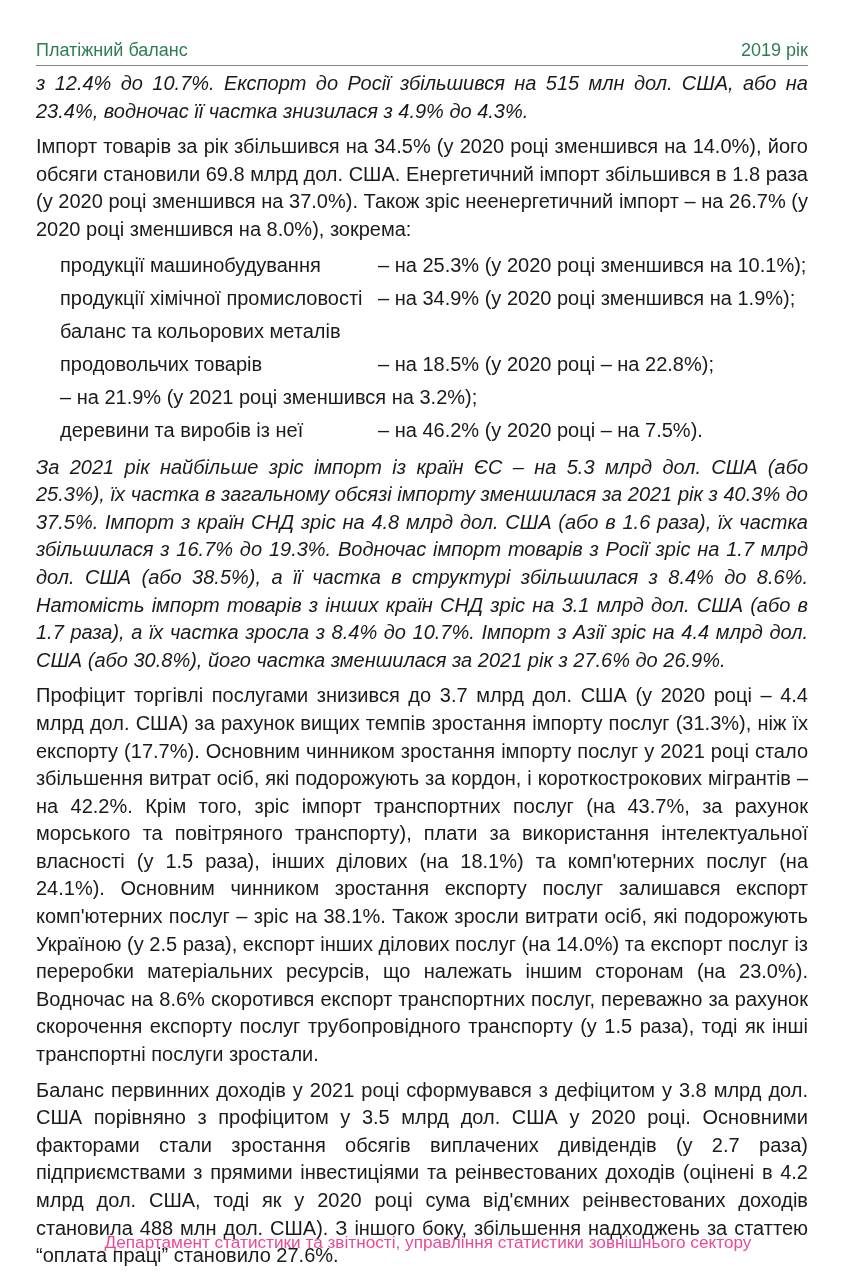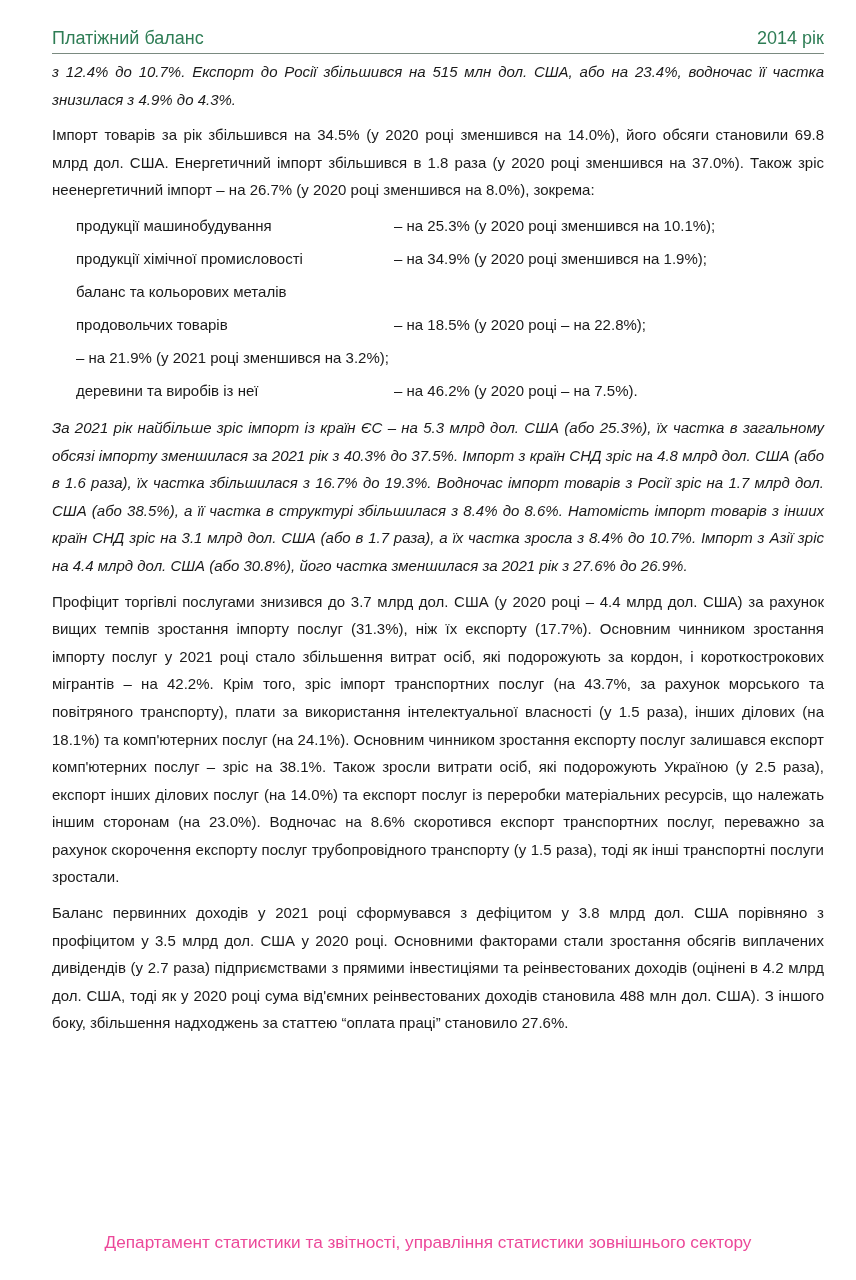--- a/index.html
+++ b/index.html
@@ -1,46 +1,46 @@
 <!DOCTYPE html>
 <html><head>
 <meta charset="utf-8">
 <style>
   html, body { margin: 0; padding: 0; background: #ffffff; }
   body {
     width: 856px; height: 1280px; position: relative; overflow: hidden;
     font-family: "Liberation Sans", sans-serif; color: #1a1a1a;
   }
-  .page { position: absolute; left: 36px; top: 28px; width: 772px; margin-left: 16px; }
+  .page { position: absolute; left: 36px; top: 40px; width: 772px; }
   .header {
     display: flex; justify-content: space-between; align-items: flex-end;
     color: #2e7d55; font-size: 18px; padding-bottom: 4px;
     border-bottom: 1.5px solid #7a8a80;
   }
-  .content { font-size: 15px; line-height: 27.6px; }
+  .content { font-size: 20px; line-height: 27.6px; }
   p { margin: 0; text-align: justify; }
   .p-italic { font-style: italic; }
   .mt { margin-top: 8px; }
   .list { margin: 8px 0 4px 24px; }
   .list-row { display: flex; height: 33px; align-items: flex-start; }
   .list-row .lbl { width: 318px; flex: none; }
   .list-row .val { flex: 1; }
   b { font-weight: normal; }
   .footer {
     position: absolute; left: 0; right: 0; top: 1232px;
     text-align: center; color: #ec4899; font-size: 17.2px;
   }
 </style>
 </head>
 <body>
 
 <div class="page">
   <div class="header">
     <span>Платіжний баланс</span>
-    <span>2014 рік</span>
+    <span>2019 рік</span>
   </div>
 
   <div class="content">
     <p class="p-italic" style="margin-top:4px">з 12.4% до 10.7%. Експорт до Росії збільшився на 515 млн дол. США, або на 23.4%, водночас її частка знизилася з 4.9% до 4.3%.</p>
 
     <p class="mt"><b>Імпорт товарів за рік збільшився на 34.5%</b><span> (у 2020 році зменшився на 14.0%), його обсяги становили 69.8 млрд дол. США. Енергетичний імпорт збільшився в 1.8 раза (у 2020 році зменшився на 37.0%). Також зріс неенергетичний імпорт – на 26.7% (у 2020 році зменшився на 8.0%), зокрема:</span></p>
 
     <div class="list">
       <div class="list-row">
         <span class="lbl">продукції машинобудування</span>

